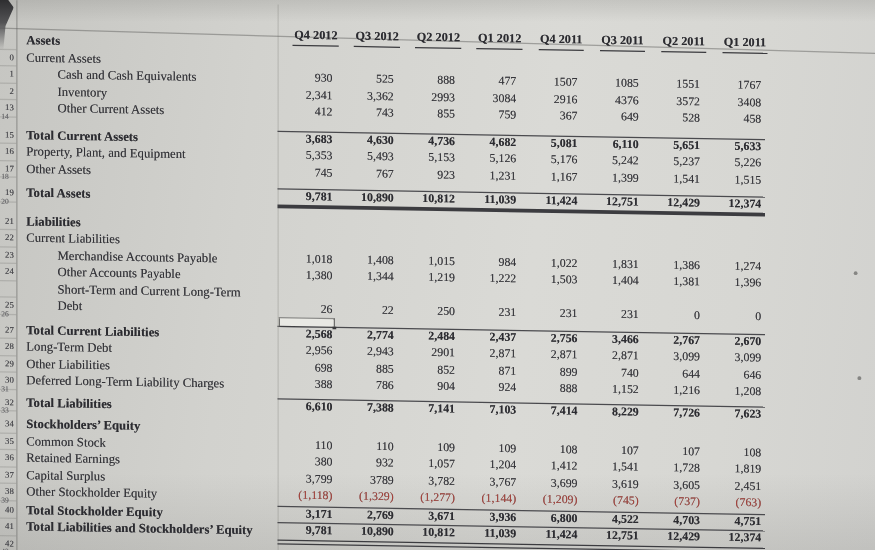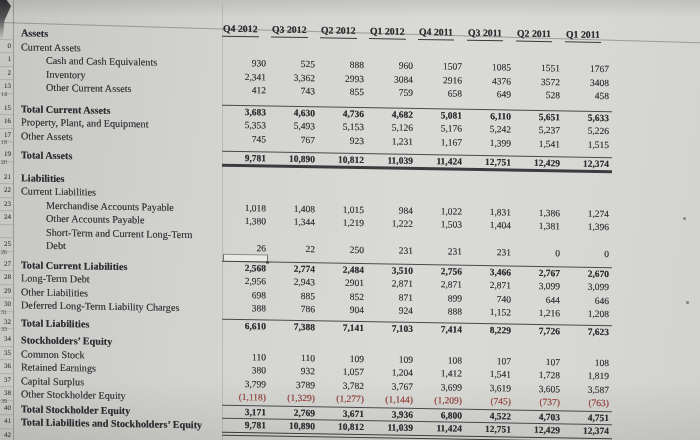--- a/index.html
+++ b/index.html
@@ -21,21 +21,21 @@
   .v-line{position:absolute;top:0;bottom:0;width:1px;}
   .gut-border{left:13px;background:rgba(110,110,108,.55);}
   .col-border{left:222px;background:rgba(125,125,122,.30);}
   .top-rule{
     position:absolute;left:-4px;top:22px;width:712px;height:1px;
     background:rgba(100,100,98,.50);
     transform:rotate(0.7deg);transform-origin:0 0;
   }
   
   .hdr-row{position:absolute;top:16px;left:222px;width:392px;display:flex;}
-  .col-h{flex:0 0 49px;width:49px;text-align:left;height:14px;line-height:13px;}
+  .col-h{flex:0 0 49px;width:49px;text-align:right;height:14px;line-height:13px;}
   .col-h-text{
     display:inline-block;font-weight:bold;font-size:9.8px;color:#2b2b30;
     border-bottom:1.4px solid #3a3a3e;padding:0 1px 0.5px 1px;white-space:nowrap;
   }
   
   .rows{position:absolute;top:26px;left:0;width:700px;}
   .row{display:flex;height:13.5px;line-height:13.5px;position:relative;}
   .gut{
     flex:0 0 13px;width:13px;box-sizing:border-box;position:relative;
     font-size:7px;line-height:13.5px;text-align:right;padding-right:2px;
@@ -121,21 +121,21 @@
     <span class="vals"></span>
   </div>
 
   <div class="row indent">
     <span class="gut">1</span>
     <span class="lbl">Cash and Cash Equivalents</span>
     <span class="vals">
             <span class="cell">930</span>
             <span class="cell">525</span>
             <span class="cell">888</span>
-            <span class="cell">960</span>
+            <span class="cell">477</span>
             <span class="cell">1507</span>
             <span class="cell">1085</span>
             <span class="cell">1551</span>
             <span class="cell">1767</span>
           </span>
   </div>
 
   <div class="row indent">
     <span class="gut">2</span>
     <span class="lbl">Inventory</span>
@@ -152,21 +152,21 @@
   </div>
 
   <div class="row indent" style="margin-bottom: 8px;">
     <span class="gut">13<i class="subnum">14</i></span>
     <span class="lbl">Other Current Assets</span>
     <span class="vals">
             <span class="cell">412</span>
             <span class="cell">743</span>
             <span class="cell">855</span>
             <span class="cell">759</span>
-            <span class="cell">658</span>
+            <span class="cell">367</span>
             <span class="cell">649</span>
             <span class="cell">528</span>
             <span class="cell">458</span>
           </span>
   </div>
 
   <div class="row total rule-top">
     <span class="gut">15</span>
     <span class="lbl">Total Current Assets</span>
     <span class="vals">
@@ -289,21 +289,21 @@
           </span>
   </div>
 
   <div class="row total rule-top">
     <span class="gut">27</span>
     <span class="lbl">Total Current Liabilities</span>
     <span class="vals">
             <span class="cell">2,568</span>
             <span class="cell">2,774</span>
             <span class="cell">2,484</span>
-            <span class="cell">3,510</span>
+            <span class="cell">2,437</span>
             <span class="cell">2,756</span>
             <span class="cell">3,466</span>
             <span class="cell">2,767</span>
             <span class="cell">2,670</span>
             <span class="sel-box"></span>
           </span>
   </div>
 
   <div class="row plain">
     <span class="gut">28</span>
@@ -405,21 +405,21 @@
     <span class="gut">37</span>
     <span class="lbl">Capital Surplus</span>
     <span class="vals">
             <span class="cell">3,799</span>
             <span class="cell">3789</span>
             <span class="cell">3,782</span>
             <span class="cell">3,767</span>
             <span class="cell">3,699</span>
             <span class="cell">3,619</span>
             <span class="cell">3,605</span>
-            <span class="cell">3,587</span>
+            <span class="cell">2,451</span>
           </span>
   </div>
 
   <div class="row plain neg" style="margin-bottom: 1px;">
     <span class="gut">38<i class="subnum">39</i></span>
     <span class="lbl">Other Stockholder Equity</span>
     <span class="vals">
             <span class="cell">(1,118)</span>
             <span class="cell">(1,329)</span>
             <span class="cell">(1,277)</span>

